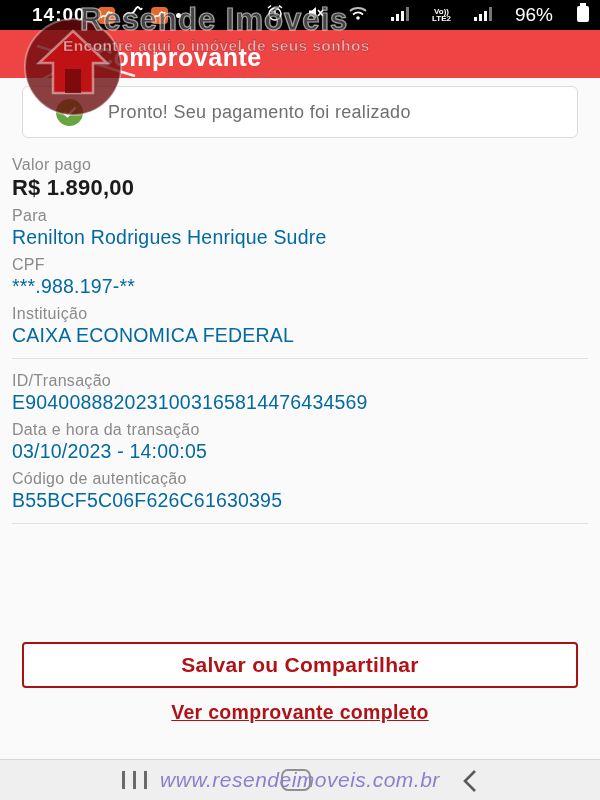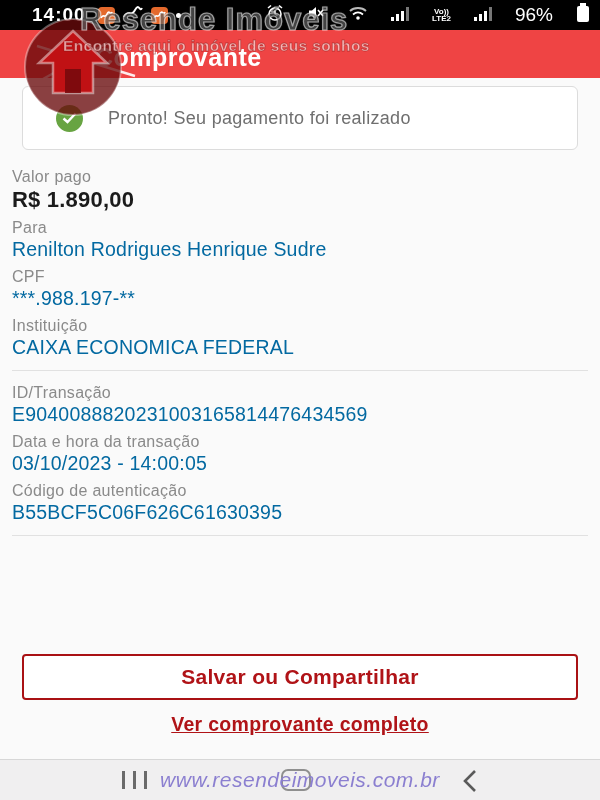--- a/index.html
+++ b/index.html
@@ -26,21 +26,21 @@
   
   .wm-top { position:absolute; left:16px; top:0; width:600px; height:130px; pointer-events:none; z-index:5; }
   .wm-logo { position:absolute; left:7px; top:17px; }
   .wm-title { position:absolute; left:64px; top:2px; font-size:31px; font-weight:bold; letter-spacing:1px;
               color:rgba(55,55,55,.55); -webkit-text-stroke:1.2px rgba(255,255,255,.55);
               text-shadow:0 0 2px rgba(255,255,255,.35); white-space:nowrap; }
   .wm-sub { position:absolute; left:47px; top:37px; font-size:15.5px; font-weight:bold; letter-spacing:.4px;
             color:rgba(255,225,225,.72); -webkit-text-stroke:.8px rgba(120,15,15,.45); white-space:nowrap; }
 
   
-  .success-card { margin:8px 22px 0; height:64px; background:#fff; border:1px solid #dcdcdc; border-radius:6px;
+  .success-card { margin:8px 22px 0; height:52px; background:#fff; border:1px solid #dcdcdc; border-radius:6px;
                   display:flex; align-items:center; padding-left:33px; gap:25px; }
   .check-circle { width:27px; height:27px; border-radius:50%; background:#68a442; display:flex; align-items:center; justify-content:center; flex:0 0 27px; }
   .success-text { font-size:18px; color:#6f6f6f; letter-spacing:.3px; }
 
   
   .details { padding:0 12px; margin-top:17px; }
   .field { margin-bottom:5px; }
   .f-label { font-size:16px; line-height:19px; color:#8a8a8a; letter-spacing:.3px; }
   .f-value { font-size:19.5px; line-height:25px; color:#0369a1; letter-spacing:.2px; }
   .f-value.big { font-size:22px; font-weight:bold; color:#1b1b1b; line-height:27px; }

